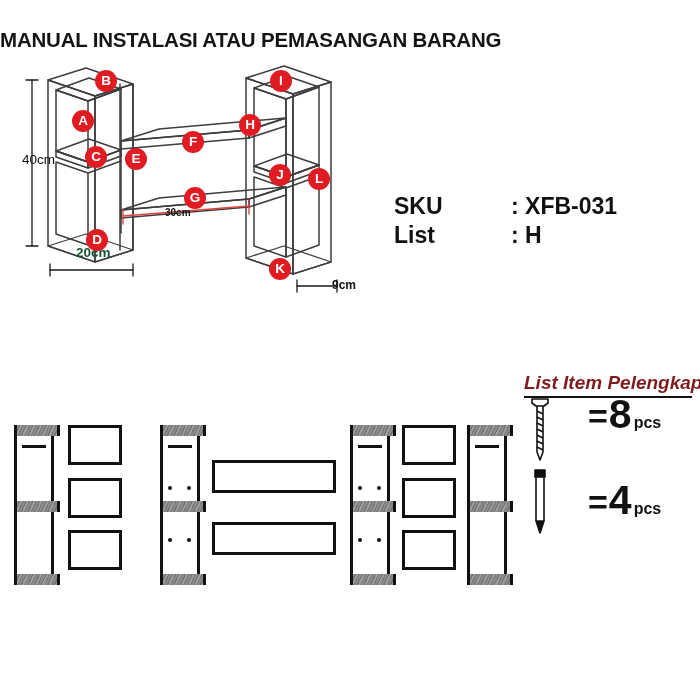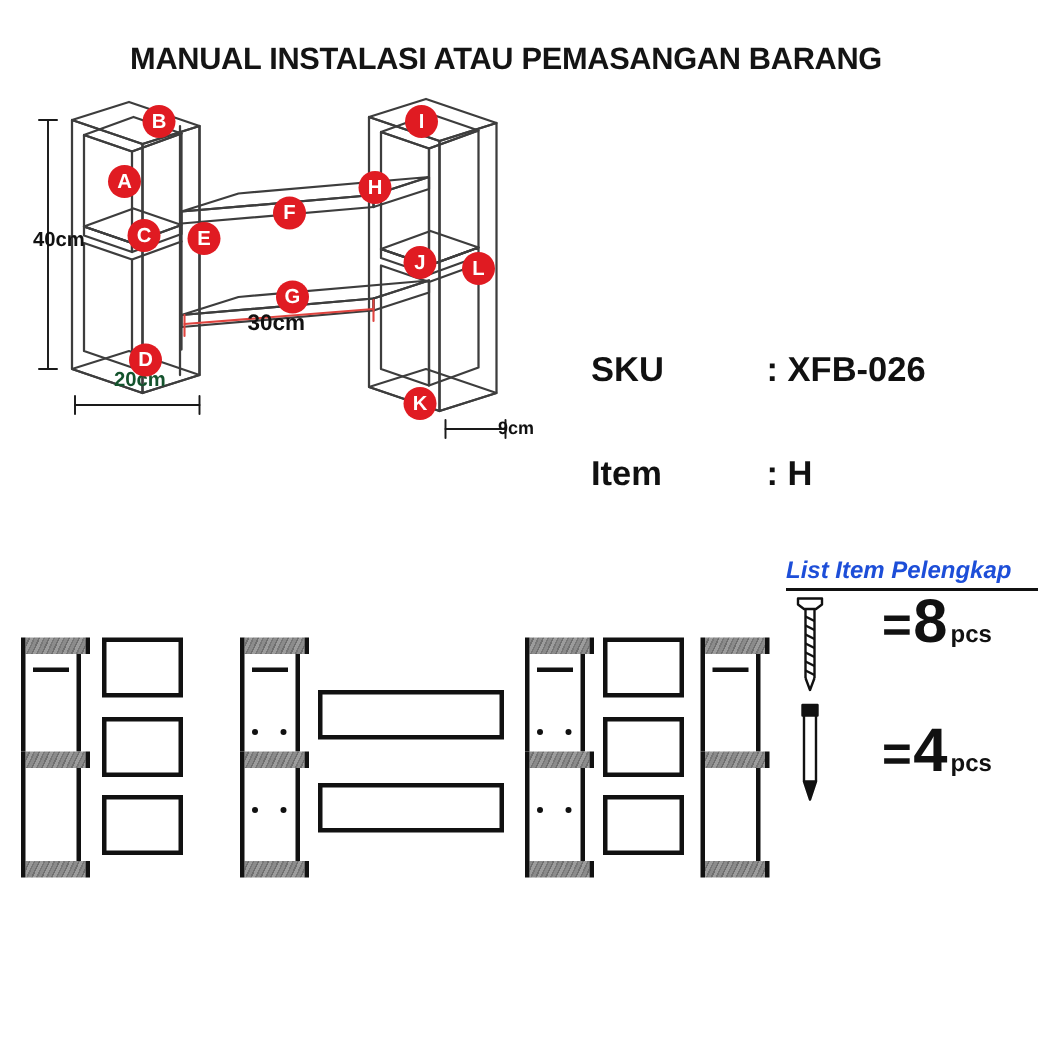--- a/index.html
+++ b/index.html
@@ -3,32 +3,32 @@
 <meta charset="utf-8">
 <style>
   html,body{margin:0;padding:0;background:#ffffff;}
   body{width:700px;height:700px;position:relative;overflow:hidden;
        font-family:"Liberation Sans","DejaVu Sans",sans-serif;color:#111;}
 
   #page{position:absolute;inset:0;width:700px;height:700px;background:#fff;}
 
   
   .title{
-    position:absolute;left:0;top:28px;width:588px;text-align:right;
+    position:absolute;left:0;top:28px;width:588px;text-align:left;
     font-size:20.5px;font-weight:bold;letter-spacing:-0.2px;color:#141414;
     white-space:nowrap;
   }
 
   
   .svgwrap{position:absolute;}
 
   
   .specs{position:absolute;left:394px;top:192px;}
   .spec-row{display:flex;align-items:baseline;font-weight:bold;font-size:23px;color:#111;line-height:1.28;}
-  .spec-key{width:117px;display:inline-block;margin-top:40px;}
+  .spec-key{width:117px;display:inline-block;}
   .spec-val{display:inline-block;}
 
   
   .parts{position:absolute;left:0;top:400px;width:700px;height:220px;}
 
   .panel{position:absolute;box-sizing:border-box;}
   .panel .cap{position:absolute;left:0;width:100%;height:11px;
       background:
         repeating-linear-gradient(115deg,#8b8b8b 0 2px,#6f6f6f 2px 3px,#9c9c9c 3px 5px,#777 5px 6px);
       border-left:3px solid #111;border-right:3px solid #111;}
@@ -40,21 +40,21 @@
   .rect{position:absolute;box-sizing:border-box;border:3px solid #111;background:#fff;}
 
   
   .mk{position:absolute;border-radius:50%;background:#e01b22;color:#fff;
       display:flex;align-items:center;justify-content:center;
       font-weight:bold;line-height:1;box-sizing:border-box;}
   .mk.s22{width:22px;height:22px;font-size:13.5px;}
 
   
   .hw-title{position:absolute;left:524px;top:372px;width:168px;text-align:left;
-     font-size:16px;font-weight:bold;font-style:italic;color:#1d4ed8;
+     font-size:19px;font-weight:bold;font-style:italic;color:#7f1d1d;
      border-bottom:2px solid #111;padding-bottom:2px;white-space:nowrap;}
 
   .hw-eq{position:absolute;font-weight:bold;color:#111;display:flex;align-items:baseline;}
   .hw-eq .eqs{font-size:34px;line-height:1;}
   .hw-eq .num{font-size:41px;line-height:1;margin-left:1px;}
   .hw-eq .pcs{font-size:16px;line-height:1;margin-left:2px;font-weight:bold;}
 </style>
 </head>
 <body>
 
@@ -145,45 +145,45 @@
       </g>
 
       <g stroke="#e0443f" stroke-width="1.4" fill="none" stroke-linecap="round">
         <path d="M103 158 L229 148"></path>
         <path d="M103 152 L103 166"></path>
         <path d="M229 142 L229 156"></path>
       </g>
     </svg>
   </div>
 
-  <div style="position:absolute;left:22px;top:152px;font-size:13.5px;font-weight:bold;color:#111;">40cm</div>
+  <div style="position:absolute;left:22px;top:152px;font-size:13.5px;font-weight:normal;color:#111;">40cm</div>
   <div style="position:absolute;left:76px;top:245px;font-size:13.5px;font-weight:bold;color:#14532d;">20cm</div>
-  <div style="position:absolute;left:165px;top:207px;font-size:15px;font-weight:bold;color:#111;">30cm</div>
+  <div style="position:absolute;left:165px;top:207px;font-size:10px;font-weight:bold;color:#111;">30cm</div>
   <div style="position:absolute;left:332px;top:278px;font-size:12px;font-weight:bold;color:#111;">9cm</div>
 
   <div class="mk s22" style="left:72px;top:110px;">A</div>
   <div class="mk s22" style="left:95px;top:70px;">B</div>
   <div class="mk s22" style="left:85px;top:146px;">C</div>
   <div class="mk s22" style="left:86px;top:229px;">D</div>
   <div class="mk s22" style="left:125px;top:148px;">E</div>
   <div class="mk s22" style="left:182px;top:131px;">F</div>
   <div class="mk s22" style="left:184px;top:187px;">G</div>
   <div class="mk s22" style="left:239px;top:114px;">H</div>
   <div class="mk s22" style="left:270px;top:70px;">I</div>
   <div class="mk s22" style="left:269px;top:164px;">J</div>
   <div class="mk s22" style="left:269px;top:258px;">K</div>
   <div class="mk s22" style="left:308px;top:168px;">L</div>
 
   <div class="specs">
     <div class="spec-row">
       <span class="spec-key">SKU</span>
-      <span class="spec-val"><span>: </span><span>XFB-026</span></span>
+      <span class="spec-val"><span>: </span><span>XFB-031</span></span>
     </div>
     <div class="spec-row">
-      <span class="spec-key">Item</span>
+      <span class="spec-key">List</span>
       <span class="spec-val"><span>: </span><span>H</span></span>
     </div>
   </div>
 
   <div class="parts">
 
     <div class="panel" style="left:14px;top:25px;width:40px;height:160px;">
       <div class="cap" style="top:0;"></div>
       <div class="body" style="top:11px;height:65px;"></div>
       <div class="cap" style="top:76px;"></div>

